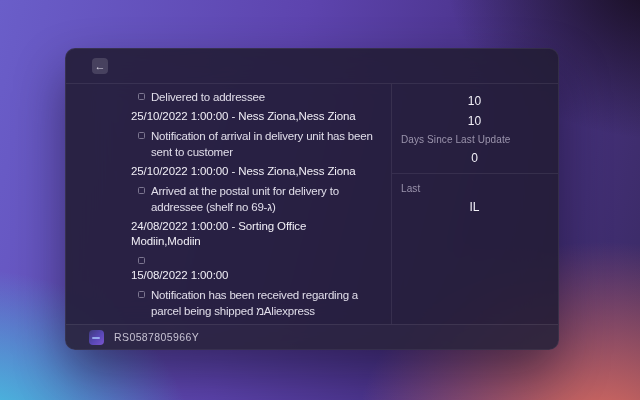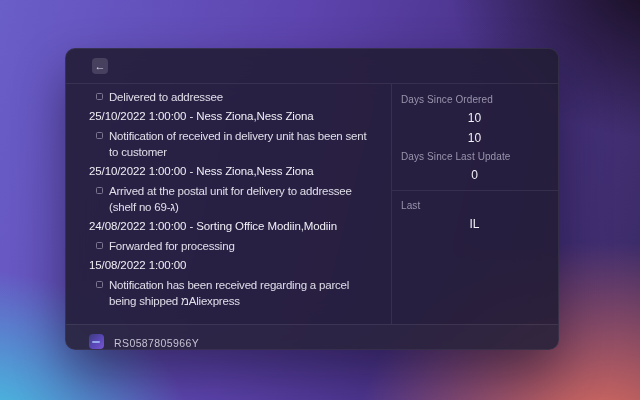--- a/index.html
+++ b/index.html
@@ -31,20 +31,21 @@
     width: 16px; height: 16px; border-radius: 4px;
     background: rgba(255,255,255,0.14);
     color: #dcd9e6; font-size: 11px; line-height: 15px;
     display: flex; align-items: center; justify-content: center;
     cursor: default; user-select: none;
   }
   .main { flex: 1; display: flex; min-height: 0; }
   .content {
     flex: 1; min-width: 0; overflow: hidden;
     padding: 5px 14px 0 23px;
+    margin-left: 42px;
   }
   .entry-date {
     font-size: 11.5px; font-weight: 400; color: #f1eff6;
     line-height: 15px; margin: 4px 0 4px; letter-spacing: -0.1px;
   }
   .event {
     display: flex; gap: 6px; padding-left: 7px; margin-bottom: 4px;
   }
   .event .box {
     flex: none; width: 7px; height: 7px; margin-top: 4px;
@@ -68,21 +69,21 @@
     font-size: 12px; color: #f2f0f7; line-height: 14px; font-weight: 500; text-align: center;
   }
   .sidebar-divider {
     height: 1px; background: rgba(255,255,255,0.08);
     margin: 8px -10px 9px -9px;
   }
   .footer {
     flex: none; height: 25px;
     border-top: 1px solid rgba(255,255,255,0.08);
     background: rgba(255,255,255,0.025);
-    display: flex; align-items: flex-end; gap: 10px;
+    display: flex; align-items: center; gap: 10px;
     padding-left: 23px;
   }
   .pkg-icon {
     width: 15px; height: 15px; border-radius: 4px; flex: none;
     background: linear-gradient(135deg, #3d3a7c 0%, #5a48b8 55%, #7a55cf 100%);
     position: relative;
   }
   .pkg-icon::after {
     content: ""; position: absolute; left: 3px; top: 7px; width: 8px; height: 2px;
     background: rgba(170,200,255,0.75); border-radius: 1px;
@@ -115,21 +116,21 @@
       </div>
           </div>
   </div>
 
   <div>
     <div class="entry-date">25/10/2022 1:00:00 - Ness Ziona,Ness Ziona</div>
     <div>
 
     <div class="event">
         <span class="box"></span>
-        <span class="etext">Notification of received in delivery unit has been sent to customer</span>
+        <span class="etext">Notification of arrival in delivery unit has been sent to customer</span>
       </div>
           </div>
   </div>
 
   <div>
     <div class="entry-date">25/10/2022 1:00:00 - Ness Ziona,Ness Ziona</div>
     <div>
 
     <div class="event">
         <span class="box"></span>
@@ -137,41 +138,39 @@
       </div>
           </div>
   </div>
 
   <div>
     <div class="entry-date">24/08/2022 1:00:00 - Sorting Office Modiin,Modiin</div>
     <div>
 
     <div class="event">
         <span class="box"></span>
-        <span class="etext">Forwarded for processing</span>
       </div>
           </div>
   </div>
 
   <div>
     <div class="entry-date">15/08/2022 1:00:00</div>
     <div>
 
     <div class="event">
         <span class="box"></span>
         <span class="etext">Notification has been received regarding a parcel being shipped מAliexpress</span>
       </div>
           </div>
   </div>
 </div>
 
     <div class="sidebar">
       <div>
   <div class="stat">
-    <div class="slabel">Days Since Ordered</div>
     <div class="svalue">10</div>
   </div>
 
   <div class="stat">
     <div class="svalue">10</div>
   </div>
 
   <div class="stat">
     <div class="slabel">Days Since Last Update</div>
     <div class="svalue">0</div>

